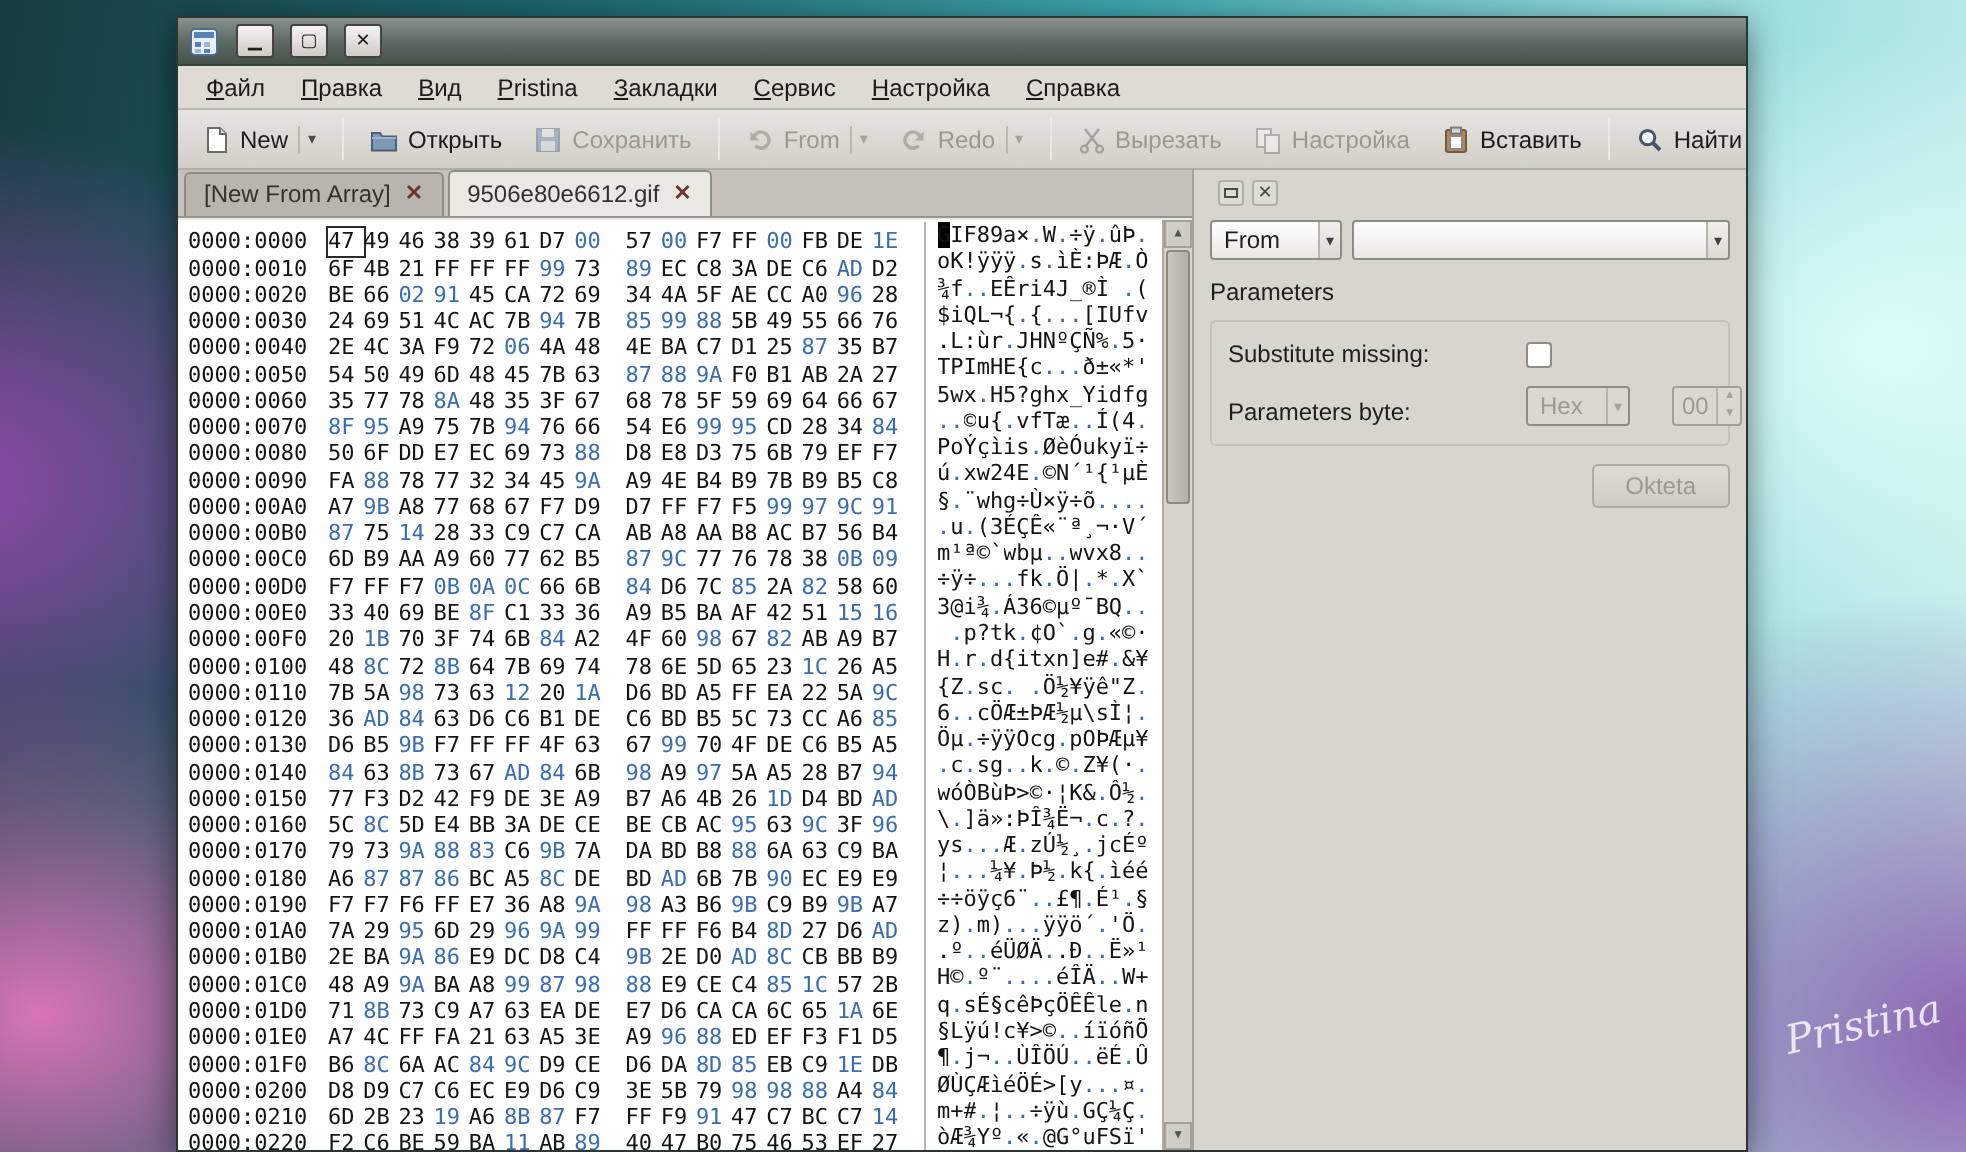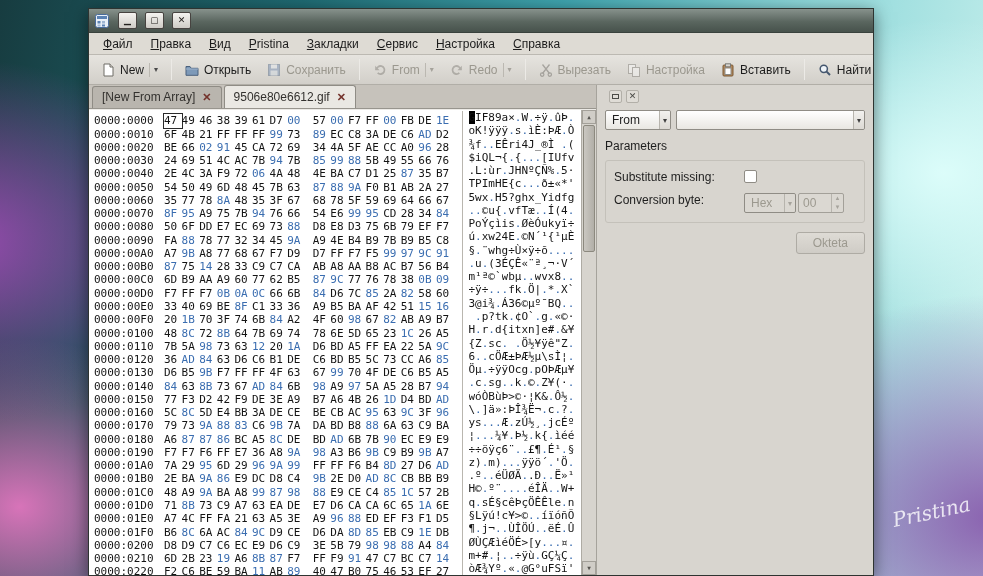--- a/index.html
+++ b/index.html
@@ -107,21 +107,21 @@
   .combo { height:20px; background:linear-gradient(#ffffff,#e9e7e2); border:1px solid #8f8c85; border-radius:2px; display:flex; align-items:center; padding:0 0 0 6px; gap:6px; }
   .combo .cval { flex:1; white-space:nowrap; overflow:hidden; }
   .combo .carrow { font-size:8px; color:#3f3f3f; border-left:1px solid #b7b4ad; align-self:stretch; display:flex; align-items:center; padding:0 3px; background:linear-gradient(#f2f1ee,#dcd9d3); border-radius:0 2px 2px 0; }
   .combo.from-combo { width:66px; flex:none; }
   .combo.charset-combo { flex:1; }
   .combo.disabled { background:#dbd8d2; color:#9c998f; }
   .combo.disabled .carrow { color:#a6a39c; background:#dbd8d2; }
 
   .params-label { margin-top:2px; }
   .group { border:1px solid #c4c1ba; border-radius:3px; padding:9px 8px; display:flex; flex-direction:column; gap:9px; }
-  .prow { display:flex; align-items:flex-start; gap:2px; }
+  .prow { display:flex; align-items:flex-end; gap:21px; }
   .prow .plabel { width:128px; flex:none; }
   .checkbox { width:13px; height:13px; background:#fff; border:1px solid #8f8c85; border-radius:2px; }
   .spin { width:46px; height:20px; display:flex; border:1px solid #a3a099; border-radius:2px; background:#dbd8d2; color:#9c998f; }
   .spin .sval { flex:1; padding:2px 4px; }
   .spin .sarrows { width:12px; display:flex; flex-direction:column; border-left:1px solid #b7b4ad; font-size:6px; color:#a6a39c; }
   .spin .sarrows span { flex:1; text-align:center; line-height:9px; }
   .byte-format-combo { width:52px; flex:none; }
   .convert-row { display:flex; justify-content:flex-end; margin-top:2px; }
   .button.convert { padding:3px 16px; border:1px solid #aeaba4; border-radius:3px; color:#9c998f; background:linear-gradient(#dedbd5,#cfccc6); }
 </style>
@@ -313,21 +313,21 @@
       </div>
 
       <div class="params-label">Parameters</div>
 
       <div class="group">
         <div class="prow">
           <span class="plabel">Substitute missing:</span>
           <span class="checkbox"></span>
         </div>
         <div class="prow">
-          <span class="plabel">Conversion byte:</span>
+          <span class="plabel">Parameters byte:</span>
           <div class="combo disabled byte-format-combo">
             <span class="cval">Hex</span>
             <span class="carrow">▾</span>
           </div>
           <div class="spin">
             <span class="sval">00</span>
             <span class="sarrows">
                 <span>▲</span>
                 <span>▼</span>
               </span>

